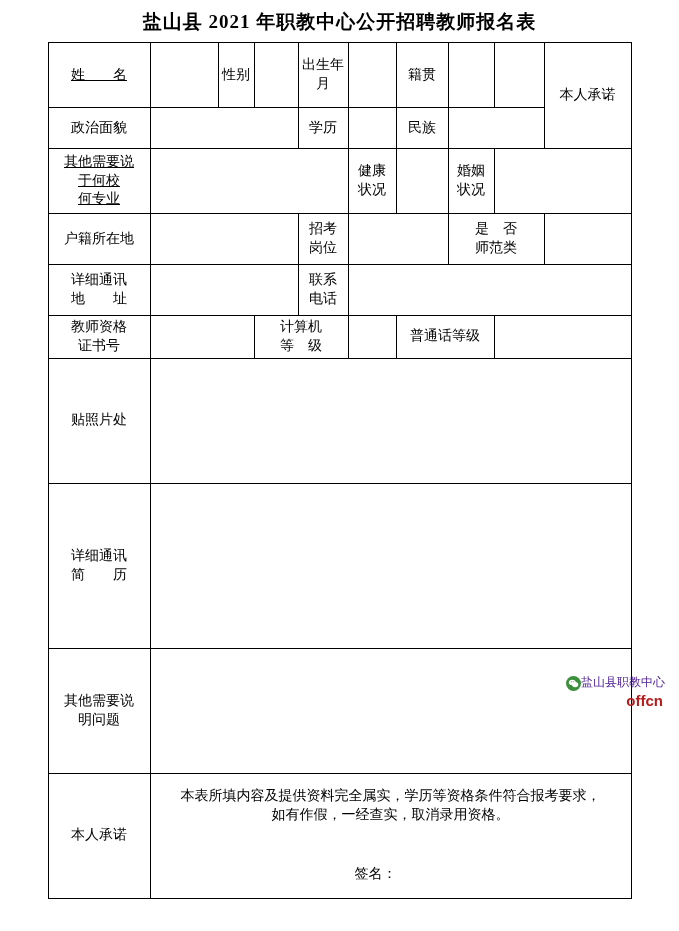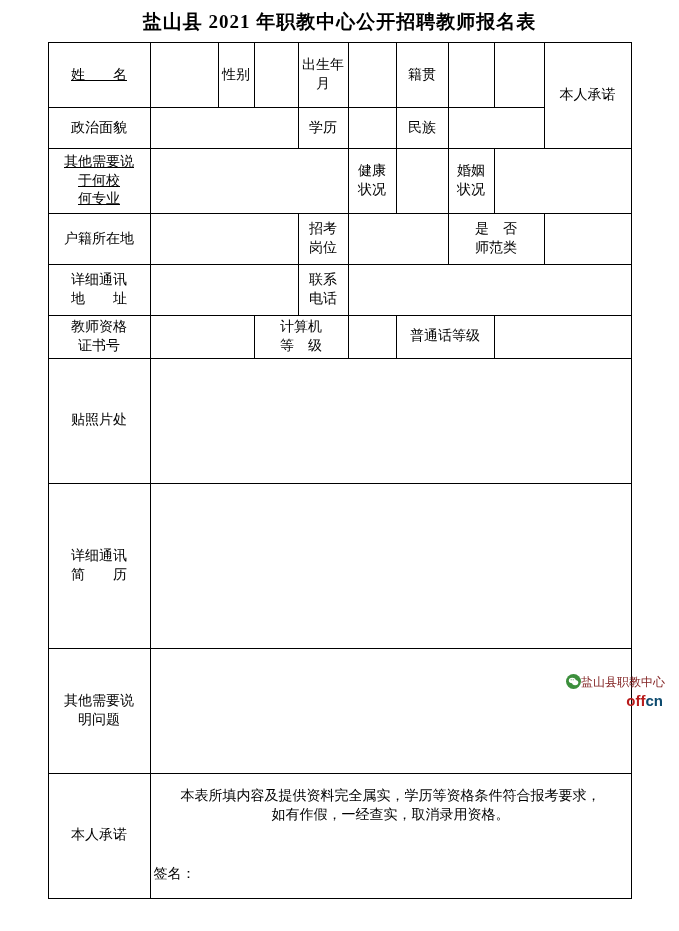--- a/index.html
+++ b/index.html
@@ -56,54 +56,54 @@
   }
   .promise-text{
     text-align:left;
     font-size:14px;
     line-height:1.9;
     padding:8px 10px 4px 10px;
     vertical-align:top;
   }
   .sign{
     display:block;
-    text-align:left;
+    text-align:center;
     margin-top:40px;
     margin-right:30px;
   }
   .footer{
     position:absolute;
     right:14px;
     bottom:6px;
     display:flex;
     flex-direction:column;
     align-items:flex-end;
   }
   .wechat{
     display:flex;
-    align-items:flex-start;
+    align-items:flex-end;
     font-size:12px;
-    color:#7f1d1d;
+    color:#4c1d95;
   }
   .wechat-badge{
     width:15px;height:15px;border-radius:50%;
     background:#3c8f3c;
     display:inline-flex;align-items:center;justify-content:center;
   }
   .wechat-badge svg{display:block;}
   .offcn{
     font-family:"Liberation Sans", sans-serif;
     font-size:15px;
     font-weight:bold;
     letter-spacing:0px;
     margin-top:1px;
     margin-right:2px;
   }
   .offcn .red{ color:#b91c1c; }
-  .offcn .blue{ color:#0c4a6e; }
+  .offcn .blue{ color:#b91c1c; }
 </style>
 </head>
 <body>
 
 <div class="page">
 
   <div class="doc-title">盐山县 2021 年职教中心公开招聘教师报名表</div>
 
   <table class="form">
     <colgroup>

